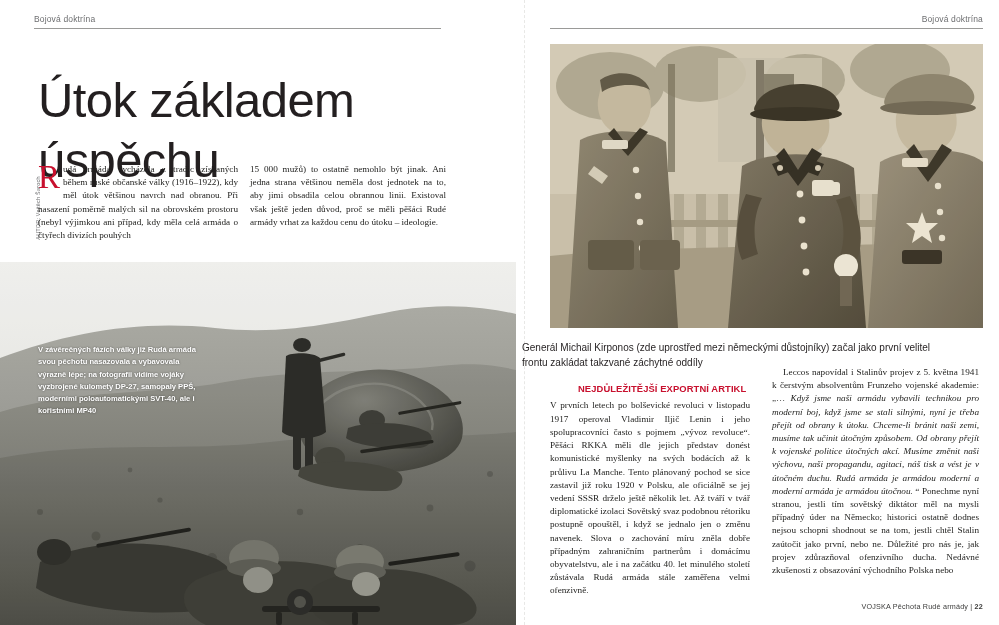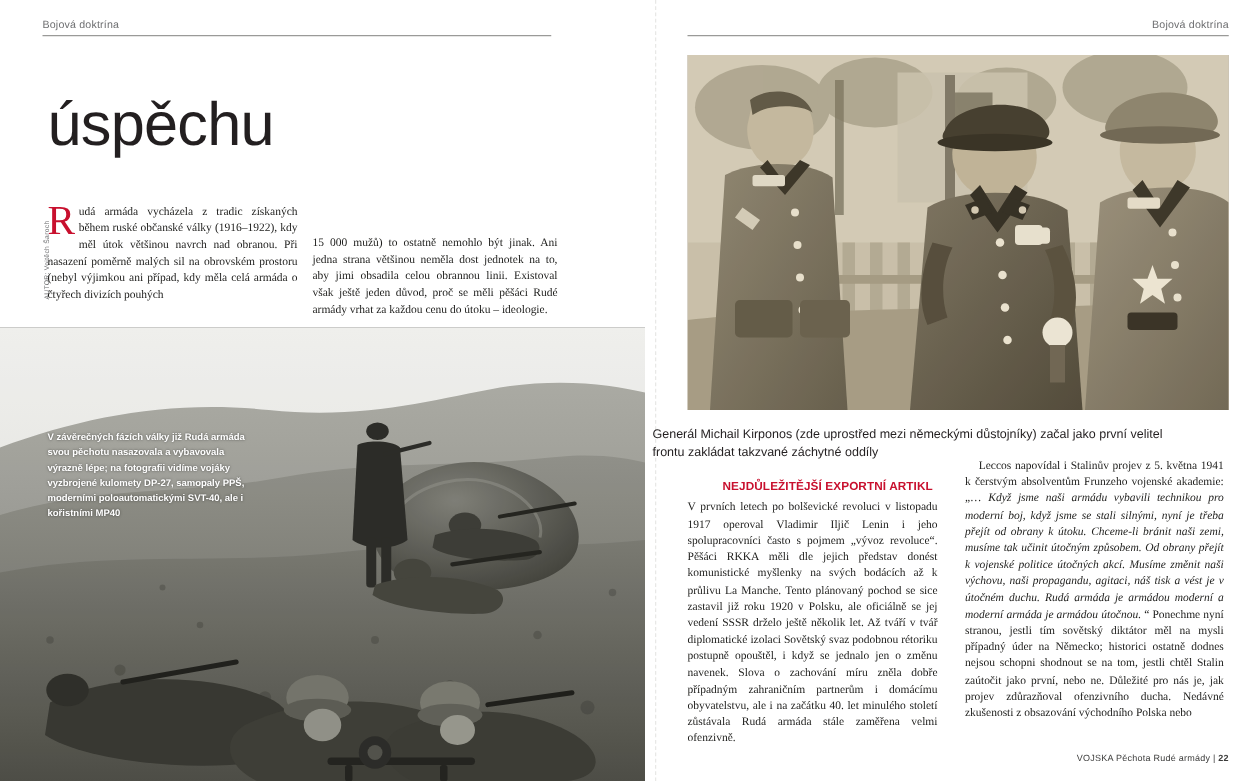--- a/index.html
+++ b/index.html
@@ -96,21 +96,21 @@
   
   .intro-col {
     position: absolute;
     font-family: "Liberation Serif", serif;
     font-size: 9.2px;
     line-height: 1.435;
     color: #1d1d1b;
     text-align: justify;
   }
   .intro-col-1 { left: 38px; top: 163px; width: 200px; }
-  .intro-col-2 { left: 250px; top: 163px; width: 196px; margin-top: 25px; }
+  .intro-col-2 { left: 250px; top: 163px; width: 196px; }
 
   .dropcap {
     float: left;
     font-family: "Liberation Serif", serif;
     font-size: 33px;
     line-height: 0.80;
     font-weight: 400;
     color: #c8102e;
     margin: 1px 3px 0 0;
     padding: 0;
@@ -209,20 +209,21 @@
 <body>
 
 <div class="spread">
 
   <div class="page-left">
 
     <div class="runhead runhead-left">Bojová doktrína</div>
     <div class="rule rule-left"></div>
 
     <h1 class="headline">
+      <span class="headline-line">Útok základem</span>
       <span class="headline-line">úspěchu</span>
     </h1>
 
     <div class="author-credit">AUTOR: Vojtěch Šaroch</div>
 
     <div class="intro-col intro-col-1">
       <span class="dropcap">R</span><span>udá armáda vycházela z tradic získaných během ruské občanské války (1916–1922), kdy měl útok většinou navrch nad obranou. Při nasazení poměrně malých sil na obrovském prostoru (nebyl výjimkou ani případ, kdy měla celá armáda o čtyřech divizích pouhých</span>
     </div>
 
     <div class="intro-col intro-col-2">15 000 mužů) to ostatně nemohlo být jinak. Ani jedna strana většinou neměla dost jednotek na to, aby jimi obsadila celou obrannou linii. Existoval však ještě jeden důvod, proč se měli pěšáci Rudé armády vrhat za každou cenu do útoku – ideologie.</div>

